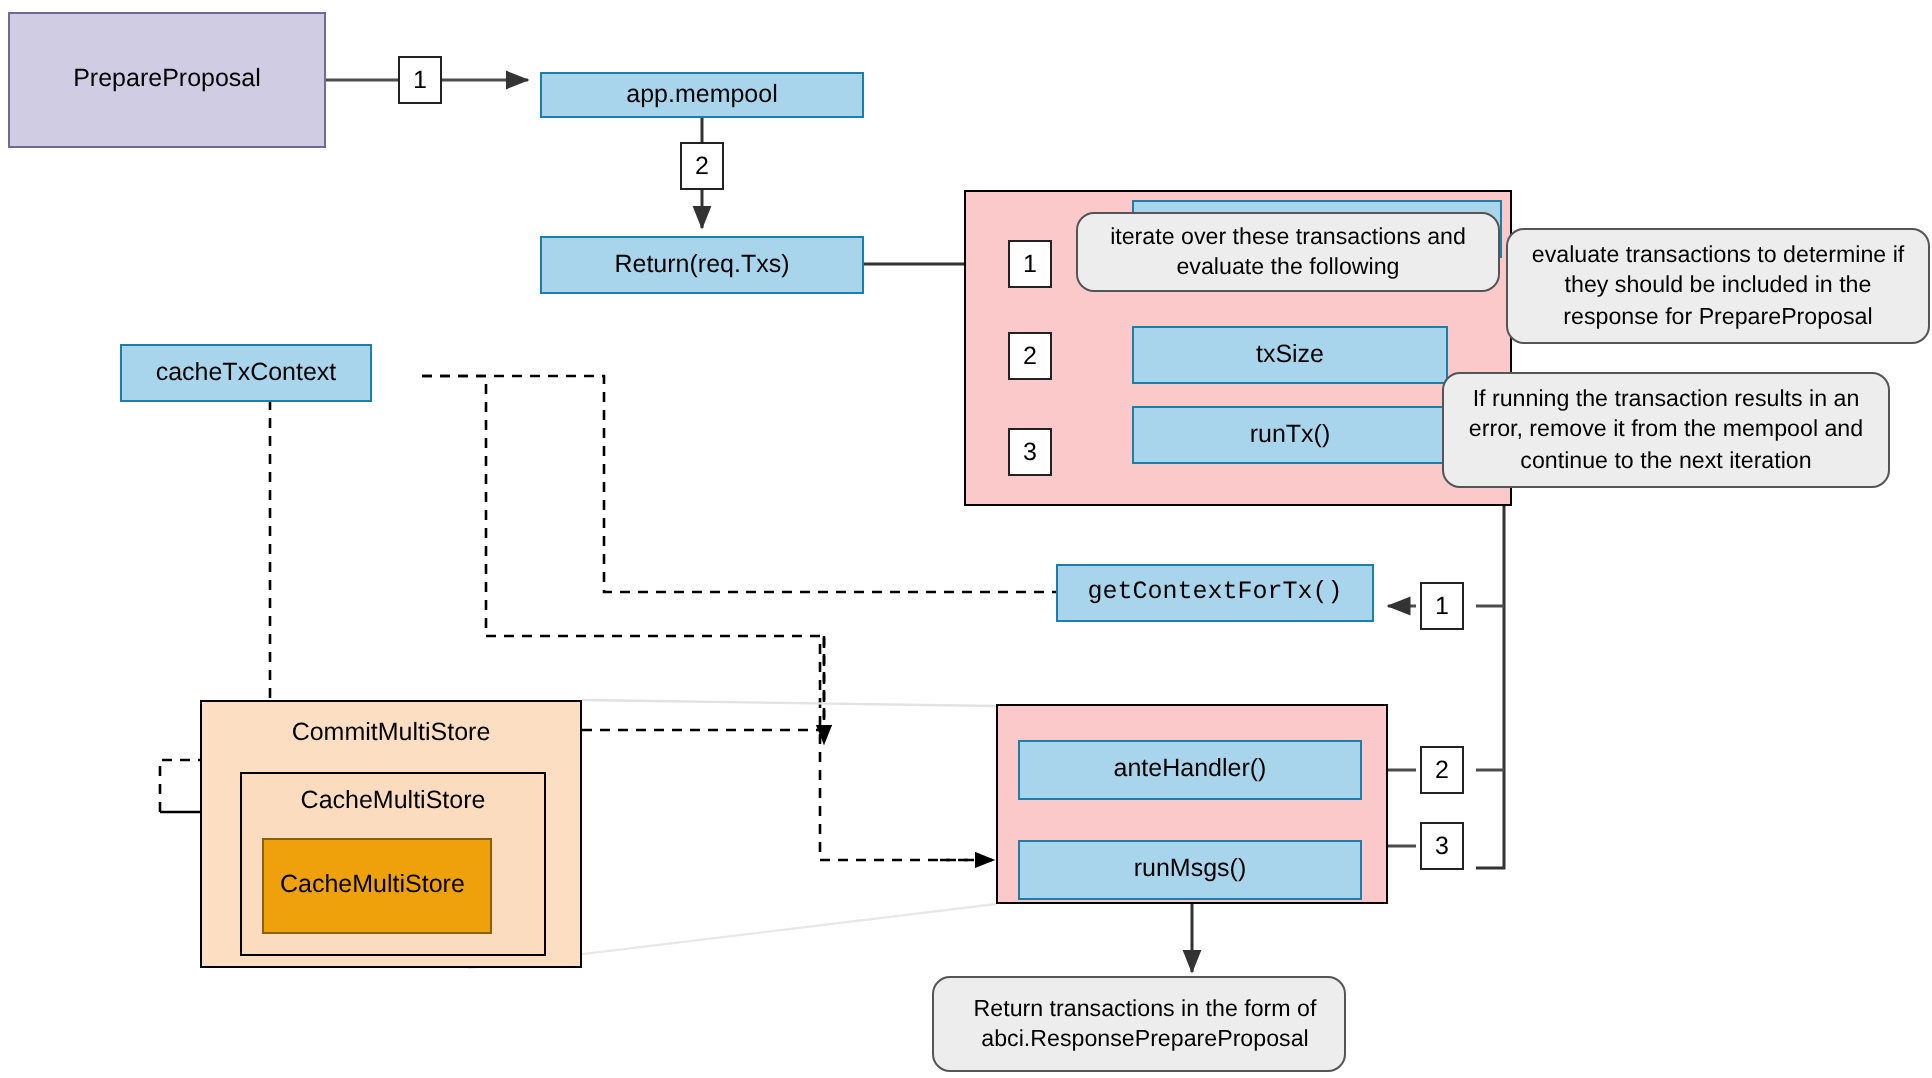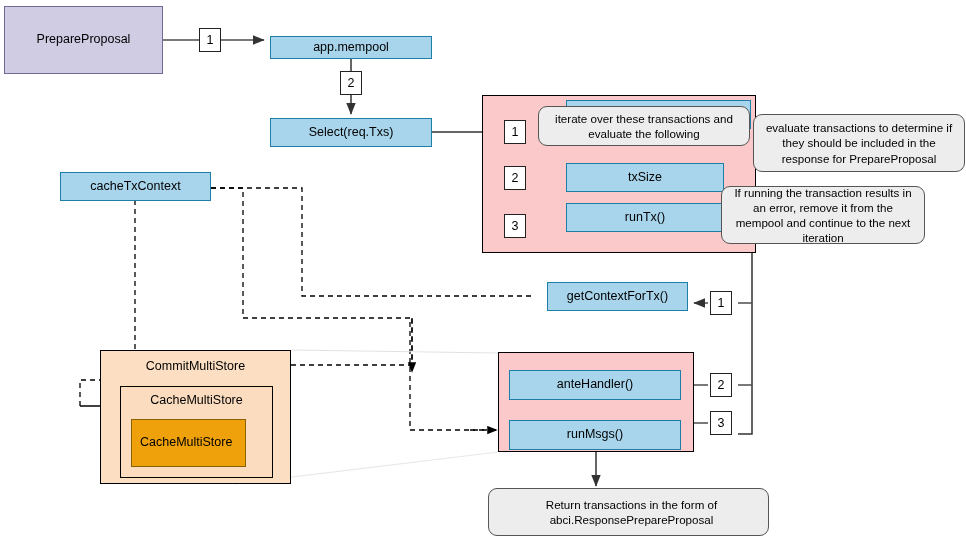--- a/index.html
+++ b/index.html
@@ -170,21 +170,21 @@
 
   <div class="node blue" style="left:270px; top:36px; width:162px; height:23px;">
     <span>app.mempool</span>
   </div>
 
   <div class="badge" style="left:340px; top:71px;">
     <span>2</span>
   </div>
 
   <div class="node blue" style="left:270px; top:118px; width:162px; height:29px;">
-    <span>Select(req.Txs)</span>
+    <span>Return(req.Txs)</span>
   </div>
 
   <div class="node pinkgroup" style="left:482px; top:95px; width:274px; height:158px;"></div>
 
   <div class="badge" style="left:504px; top:120px;">
     <span>1</span>
   </div>
   <div class="badge" style="left:504px; top:166px;">
     <span>2</span>
   </div>
@@ -203,29 +203,29 @@
   </div>
 
   <div class="node callout" style="left:538px; top:58px; width:212px; height:40px;margin-top:48px;">
     <span>iterate over these transactions and evaluate the following</span>
   </div>
 
   <div class="node callout" style="left:753px; top:114px; width:212px; height:58px;align-items:center;">
     <span>evaluate transactions to determine if they should be included in the response for PrepareProposal</span>
   </div>
 
-  <div class="node callout" style="left:721px; top:186px; width:204px; height:58px;">
+  <div class="node callout" style="left:721px; top:186px; width:224px; height:58px;">
     <span>If running the transaction results in an error, remove it from the mempool and continue to the next iteration</span>
   </div>
 
-  <div class="node blue" style="left:60px; top:172px; width:151px; height:29px;">
+  <div class="node blue" style="left:60px; top:172px; width:126px; height:29px;">
     <span>cacheTxContext</span>
   </div>
 
-  <div class="node blue" style="left:547px; top:282px; width:141px; height:29px;">
+  <div class="node blue" style="left:528px; top:282px; width:159px; height:29px;font-family:Liberation Mono, monospace;">
     <span>getContextForTx()</span>
   </div>
 
   <div class="badge" style="left:710px; top:291px;">
     <span>1</span>
   </div>
   <div class="badge" style="left:710px; top:373px;">
     <span>2</span>
   </div>
   <div class="badge" style="left:710px; top:411px;">
@@ -246,17 +246,17 @@
 
   <div class="node pinkgroup" style="left:498px; top:352px; width:196px; height:100px;"></div>
 
   <div class="node blue" style="left:509px; top:370px; width:172px; height:30px;text-align:center;">
     <span>anteHandler()</span>
   </div>
   <div class="node blue" style="left:509px; top:420px; width:172px; height:30px;">
     <span>runMsgs()</span>
   </div>
 
-  <div class="node callout" style="left:488px; top:488px; width:281px; height:48px;padding-left:12px;">
+  <div class="node callout" style="left:466px; top:488px; width:207px; height:48px;padding-left:12px;">
     <span>Return transactions in the form of abci.ResponsePrepareProposal</span>
   </div>
 
 </div>
 
 </body></html>

